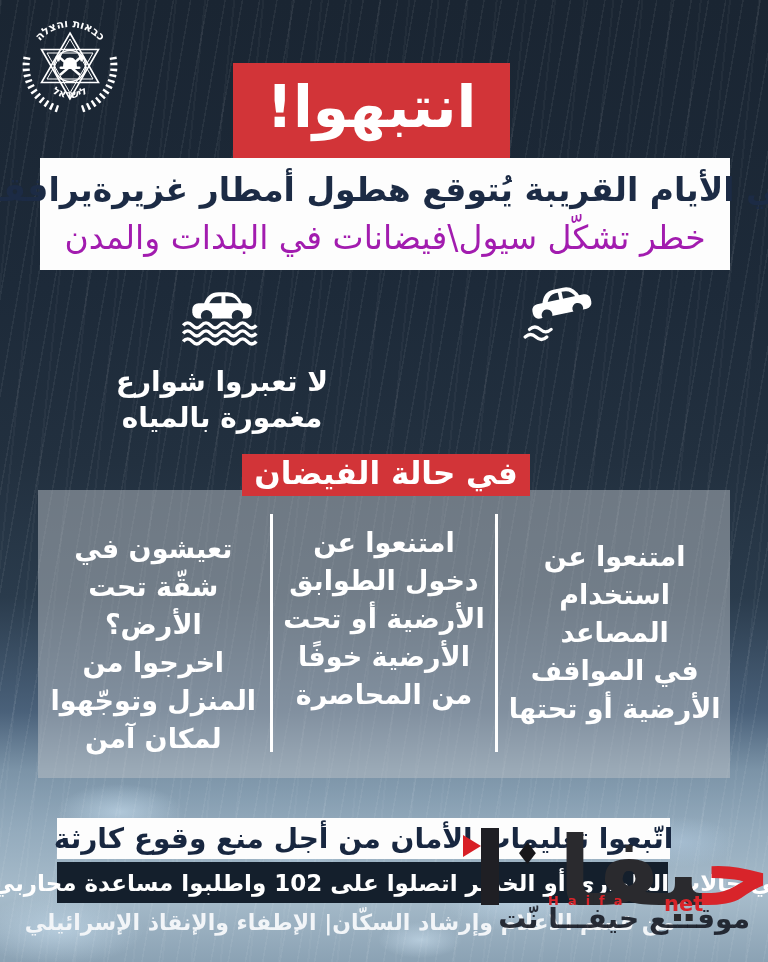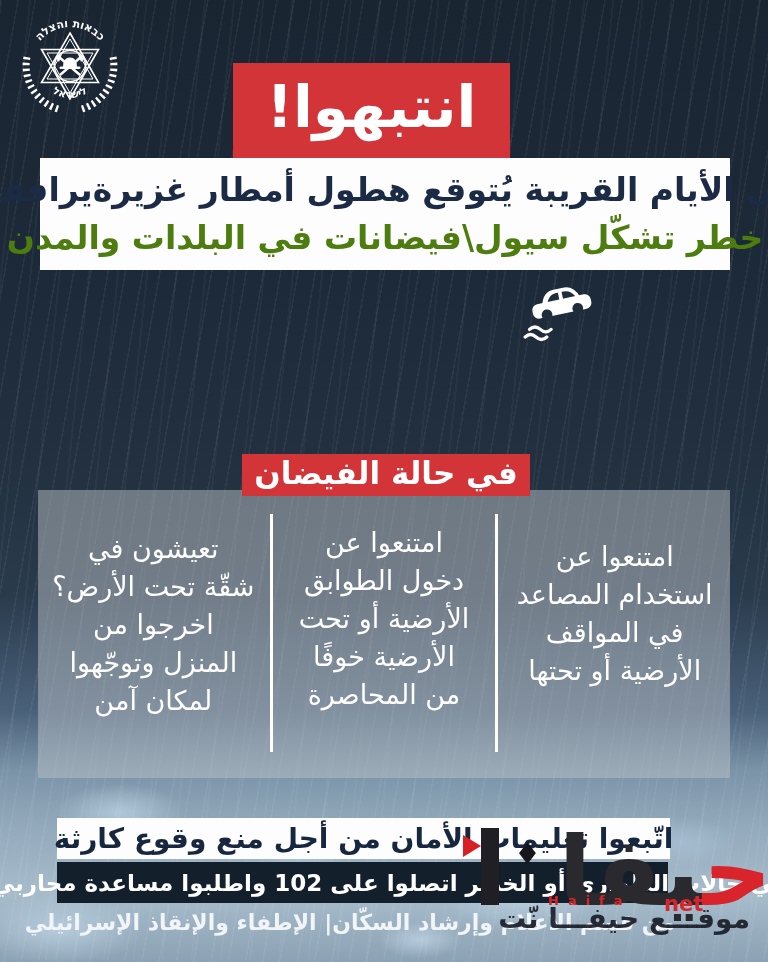--- a/index.html
+++ b/index.html
@@ -26,35 +26,35 @@
 
   .logo{left:18px;top:14px;width:104px;height:104px;}
 
   .alert-banner{left:233px;top:63px;width:277px;height:95px;background:#d23438;
     display:flex;align-items:center;justify-content:center;}
   .alert-banner .t{color:#fff;font-size:58px;font-weight:bold;line-height:1;padding-bottom:8px;}
 
   .intro-banner{left:40px;top:158px;width:690px;height:112px;background:#fdfdfd;
     display:flex;flex-direction:column;align-items:center;justify-content:center;gap:2px;}
   .intro-line1{color:#1c2b45;font-size:33px;font-weight:bold;line-height:1.4;white-space:nowrap;}
-  .intro-line2{color:#4d7c0f;font-size:33px;font-weight:bold;line-height:1.4;white-space:nowrap;}
+  .intro-line2{color:#a21caf;font-size:33px;font-weight:normal;line-height:1.4;white-space:nowrap;}
 
   .warn{width:320px;text-align:center;color:#fff;}
   .warn-drive{left:402px;top:280px;}
   .warn-flood{left:62px;top:282px;}
   .warn .icon{height:68px;display:flex;align-items:flex-start;justify-content:center;}
   .warn .txt{margin-top:14px;font-size:28px;font-weight:bold;line-height:36px;}
 
   .flood-banner{left:242px;top:454px;width:288px;height:42px;background:#d23438;z-index:3;
     display:flex;align-items:center;justify-content:center;}
   .flood-banner .t{color:#fff;font-size:31px;font-weight:bold;padding-bottom:4px;}
 
   .tips-panel{left:38px;top:490px;width:692px;height:288px;background:rgba(186,192,198,.5);z-index:2;
     display:flex;flex-direction:row;direction:rtl;}
-  .tip-col{flex:1 1 0;text-align:center;color:#fff;font-size:27px;font-weight:normal;line-height:38px;padding:0 6px;box-sizing:border-box;}
+  .tip-col{flex:1 1 0;text-align:center;color:#fff;font-size:27px;font-weight:bold;line-height:38px;padding:0 6px;box-sizing:border-box;}
   .tip-col.c0{margin-top:48px;}
   .tip-col.c1{margin-top:34px;}
   .tip-col.c2{margin-top:40px;}
   .divider{position:absolute;top:24px;width:3px;height:238px;background:#fff;}
   .div1{left:232px;} .div2{left:457px;}
 
   .safety-band{left:57px;top:818px;width:613px;height:41px;background:#fdfdfd;z-index:2;
     display:flex;align-items:center;justify-content:center;}
   .safety-band .t{color:#182740;font-size:28px;font-weight:bold;white-space:nowrap;}
 
@@ -132,20 +132,37 @@
           <rect x="8" y="17" width="55" height="13.5" rx="5.5" fill="#fff"></rect>
           <circle cx="20.5" cy="28.5" r="5" fill="#202d3b"></circle>
           <circle cx="49.5" cy="28.5" r="5" fill="#202d3b"></circle>
         </g>
         <path d="M 6,45 q 5,-4.5 10,0 q 5,4.5 10,0" fill="none" stroke="#fff" stroke-width="3" stroke-linecap="round"></path>
         <path d="M 2,52 q 5,-4.5 10,0 q 5,4.5 10,0" fill="none" stroke="#fff" stroke-width="3" stroke-linecap="round"></path>
       </svg>
     </div>
   </div>
 
+  <div class="abs warn warn-flood">
+    <div class="icon">
+      <svg width="84" height="64" viewBox="0 0 72 56">
+        <path d="M 20,20 Q 23,9 33,9 L 41,9 Q 50,9 54,20 Z" fill="#fff"></path>
+        <path d="M 24.5,19 Q 27.5,12.5 33.5,12.5 L 35.5,12.5 L 35.5,19 Z" fill="#202d3b"></path>
+        <path d="M 39,19 L 39,12.5 L 41,12.5 Q 47.5,12.5 51,19 Z" fill="#202d3b"></path>
+        <rect x="10" y="18.5" width="52" height="13.5" rx="5.5" fill="#fff"></rect>
+        <circle cx="22.5" cy="29.5" r="5" fill="#202d3b"></circle>
+        <circle cx="49.5" cy="29.5" r="5" fill="#202d3b"></circle>
+        <path d="M 2,38 q 4,-4.5 8,0 t 8,0 t 8,0 t 8,0 t 8,0 t 8,0 t 8,0 t 8,0" fill="none" stroke="#fff" stroke-width="3"></path>
+        <path d="M 2,45 q 4,-4.5 8,0 t 8,0 t 8,0 t 8,0 t 8,0 t 8,0 t 8,0 t 8,0" fill="none" stroke="#fff" stroke-width="3"></path>
+        <path d="M 2,52 q 4,-4.5 8,0 t 8,0 t 8,0 t 8,0 t 8,0 t 8,0 t 8,0 t 8,0" fill="none" stroke="#fff" stroke-width="3"></path>
+      </svg>
+    </div>
+    <div class="txt lines rtl">لا تعبروا شوارع
+مغمورة بالمياه</div>
+  </div>
 
   <div class="abs flood-banner">
     <div class="t rtl">في حالة الفيضان</div>
   </div>
 
   <div class="abs tips-panel">
     <div class="tip-col c0 lines rtl">امتنعوا عن
 استخدام المصاعد
 في المواقف
 الأرضية أو تحتها</div>

